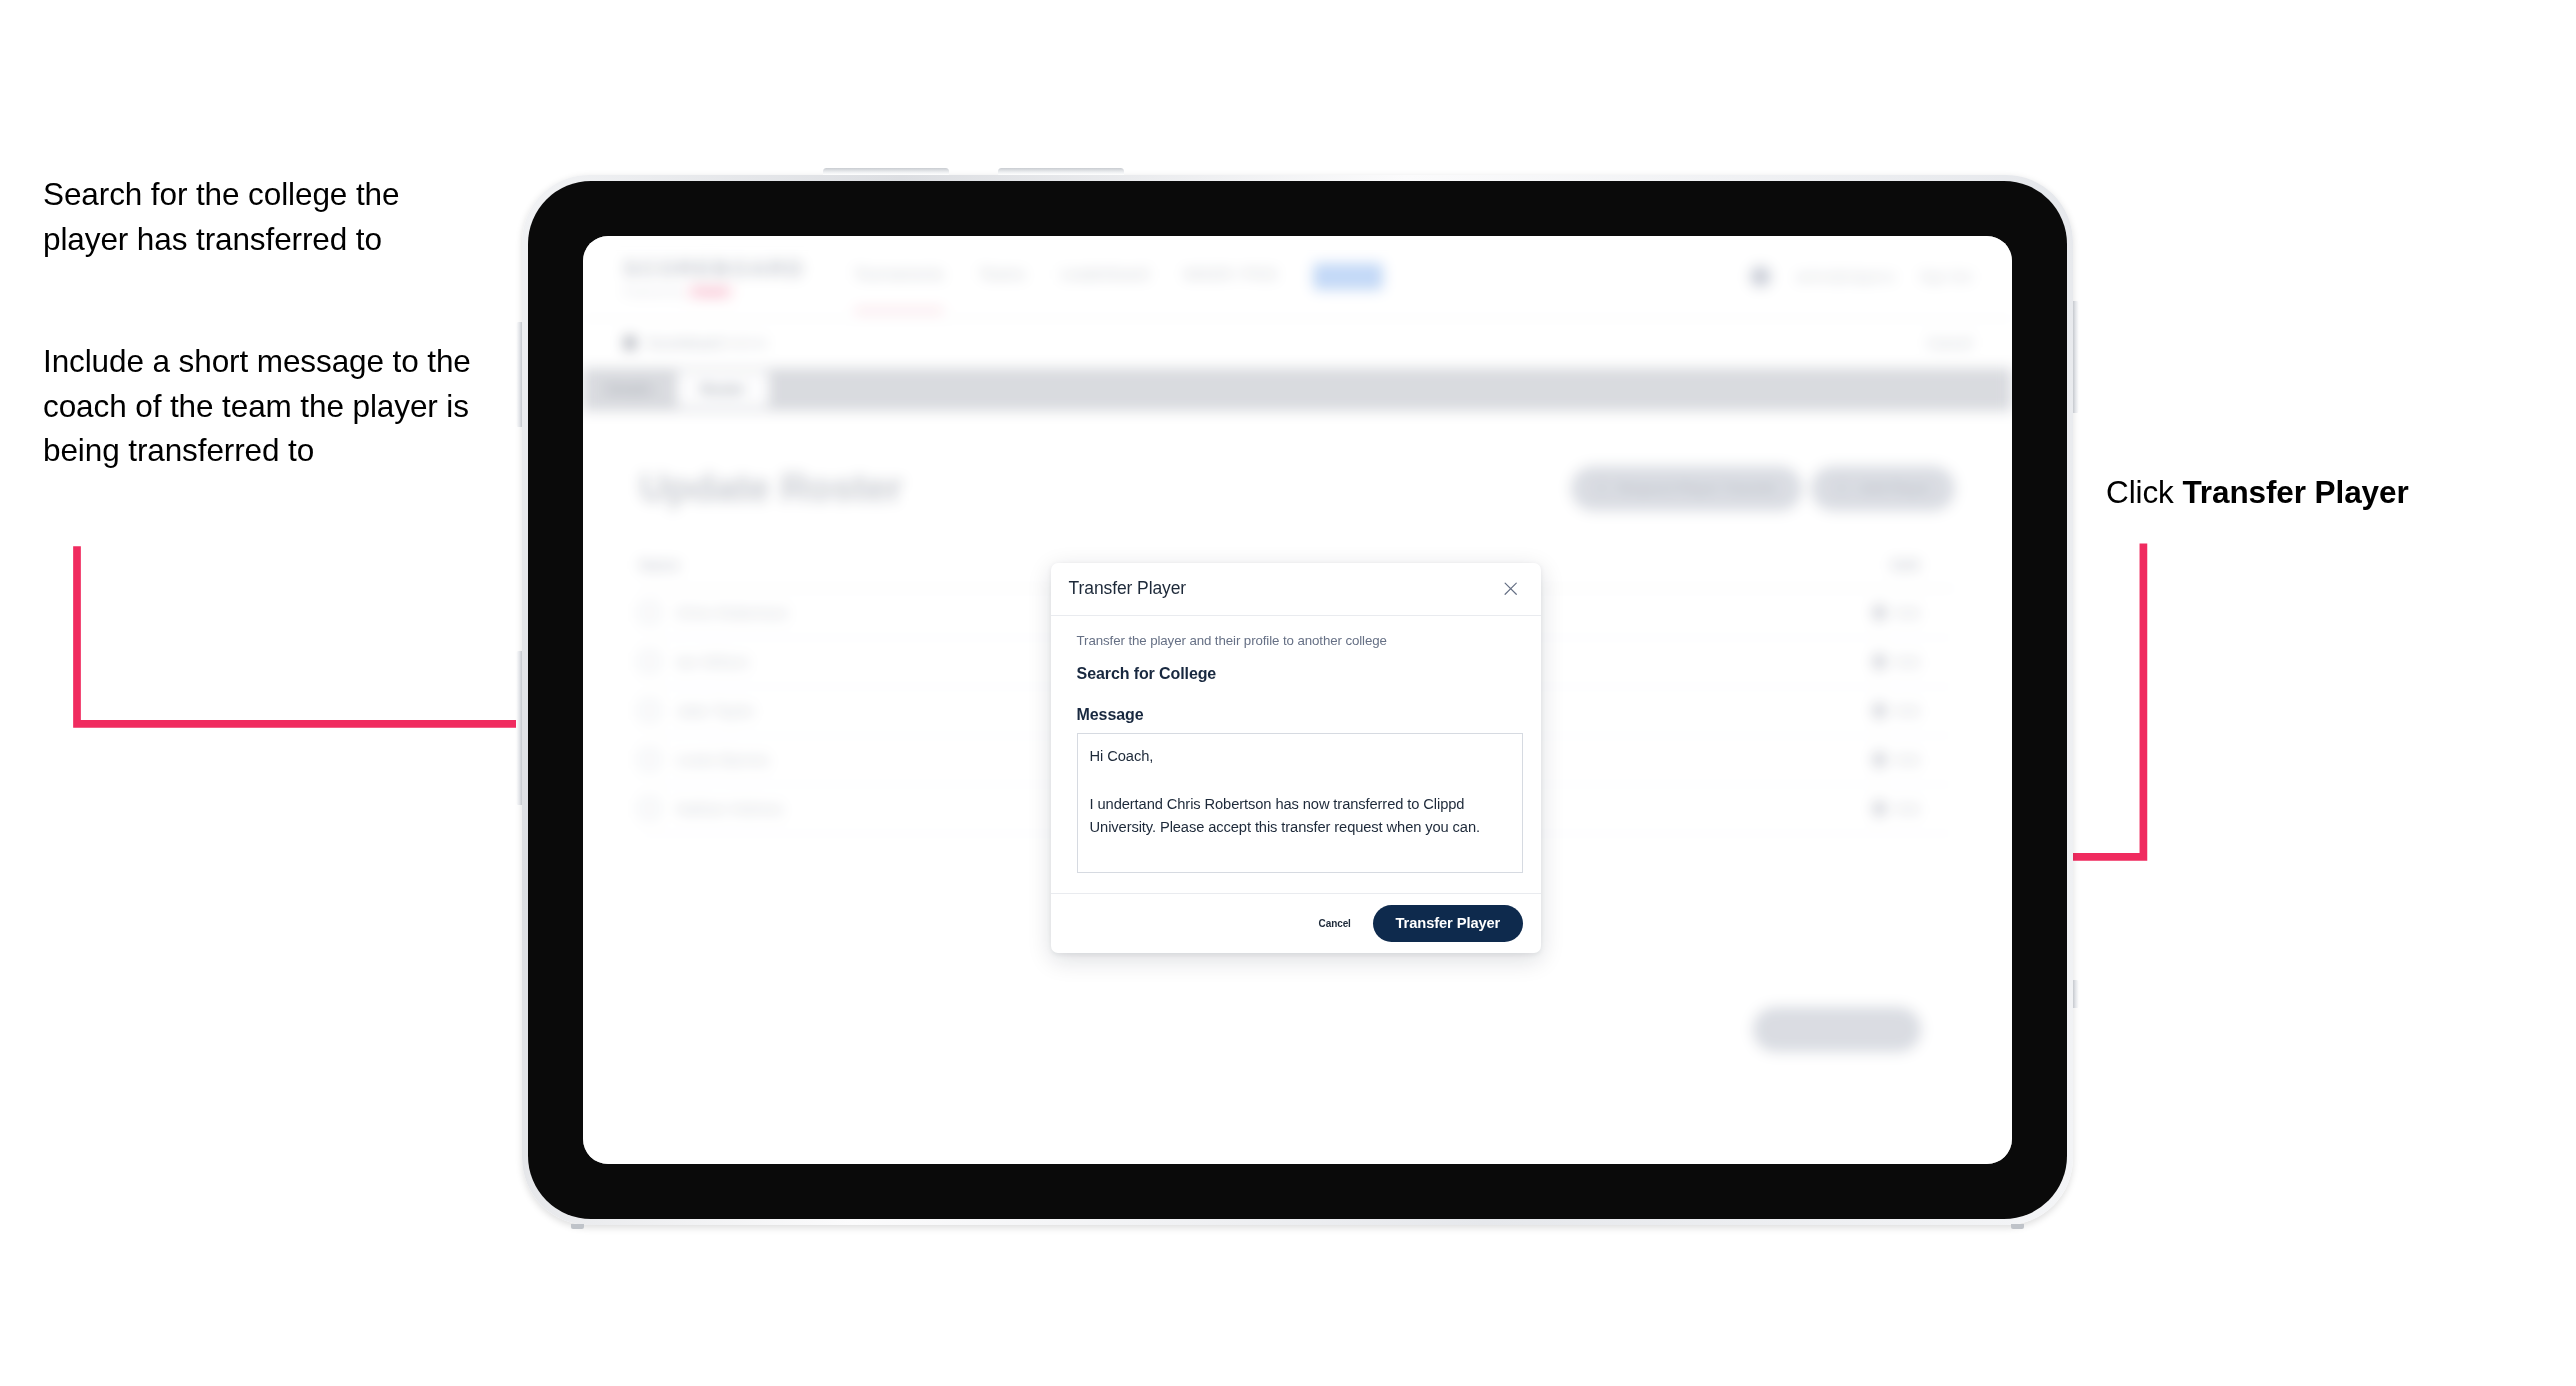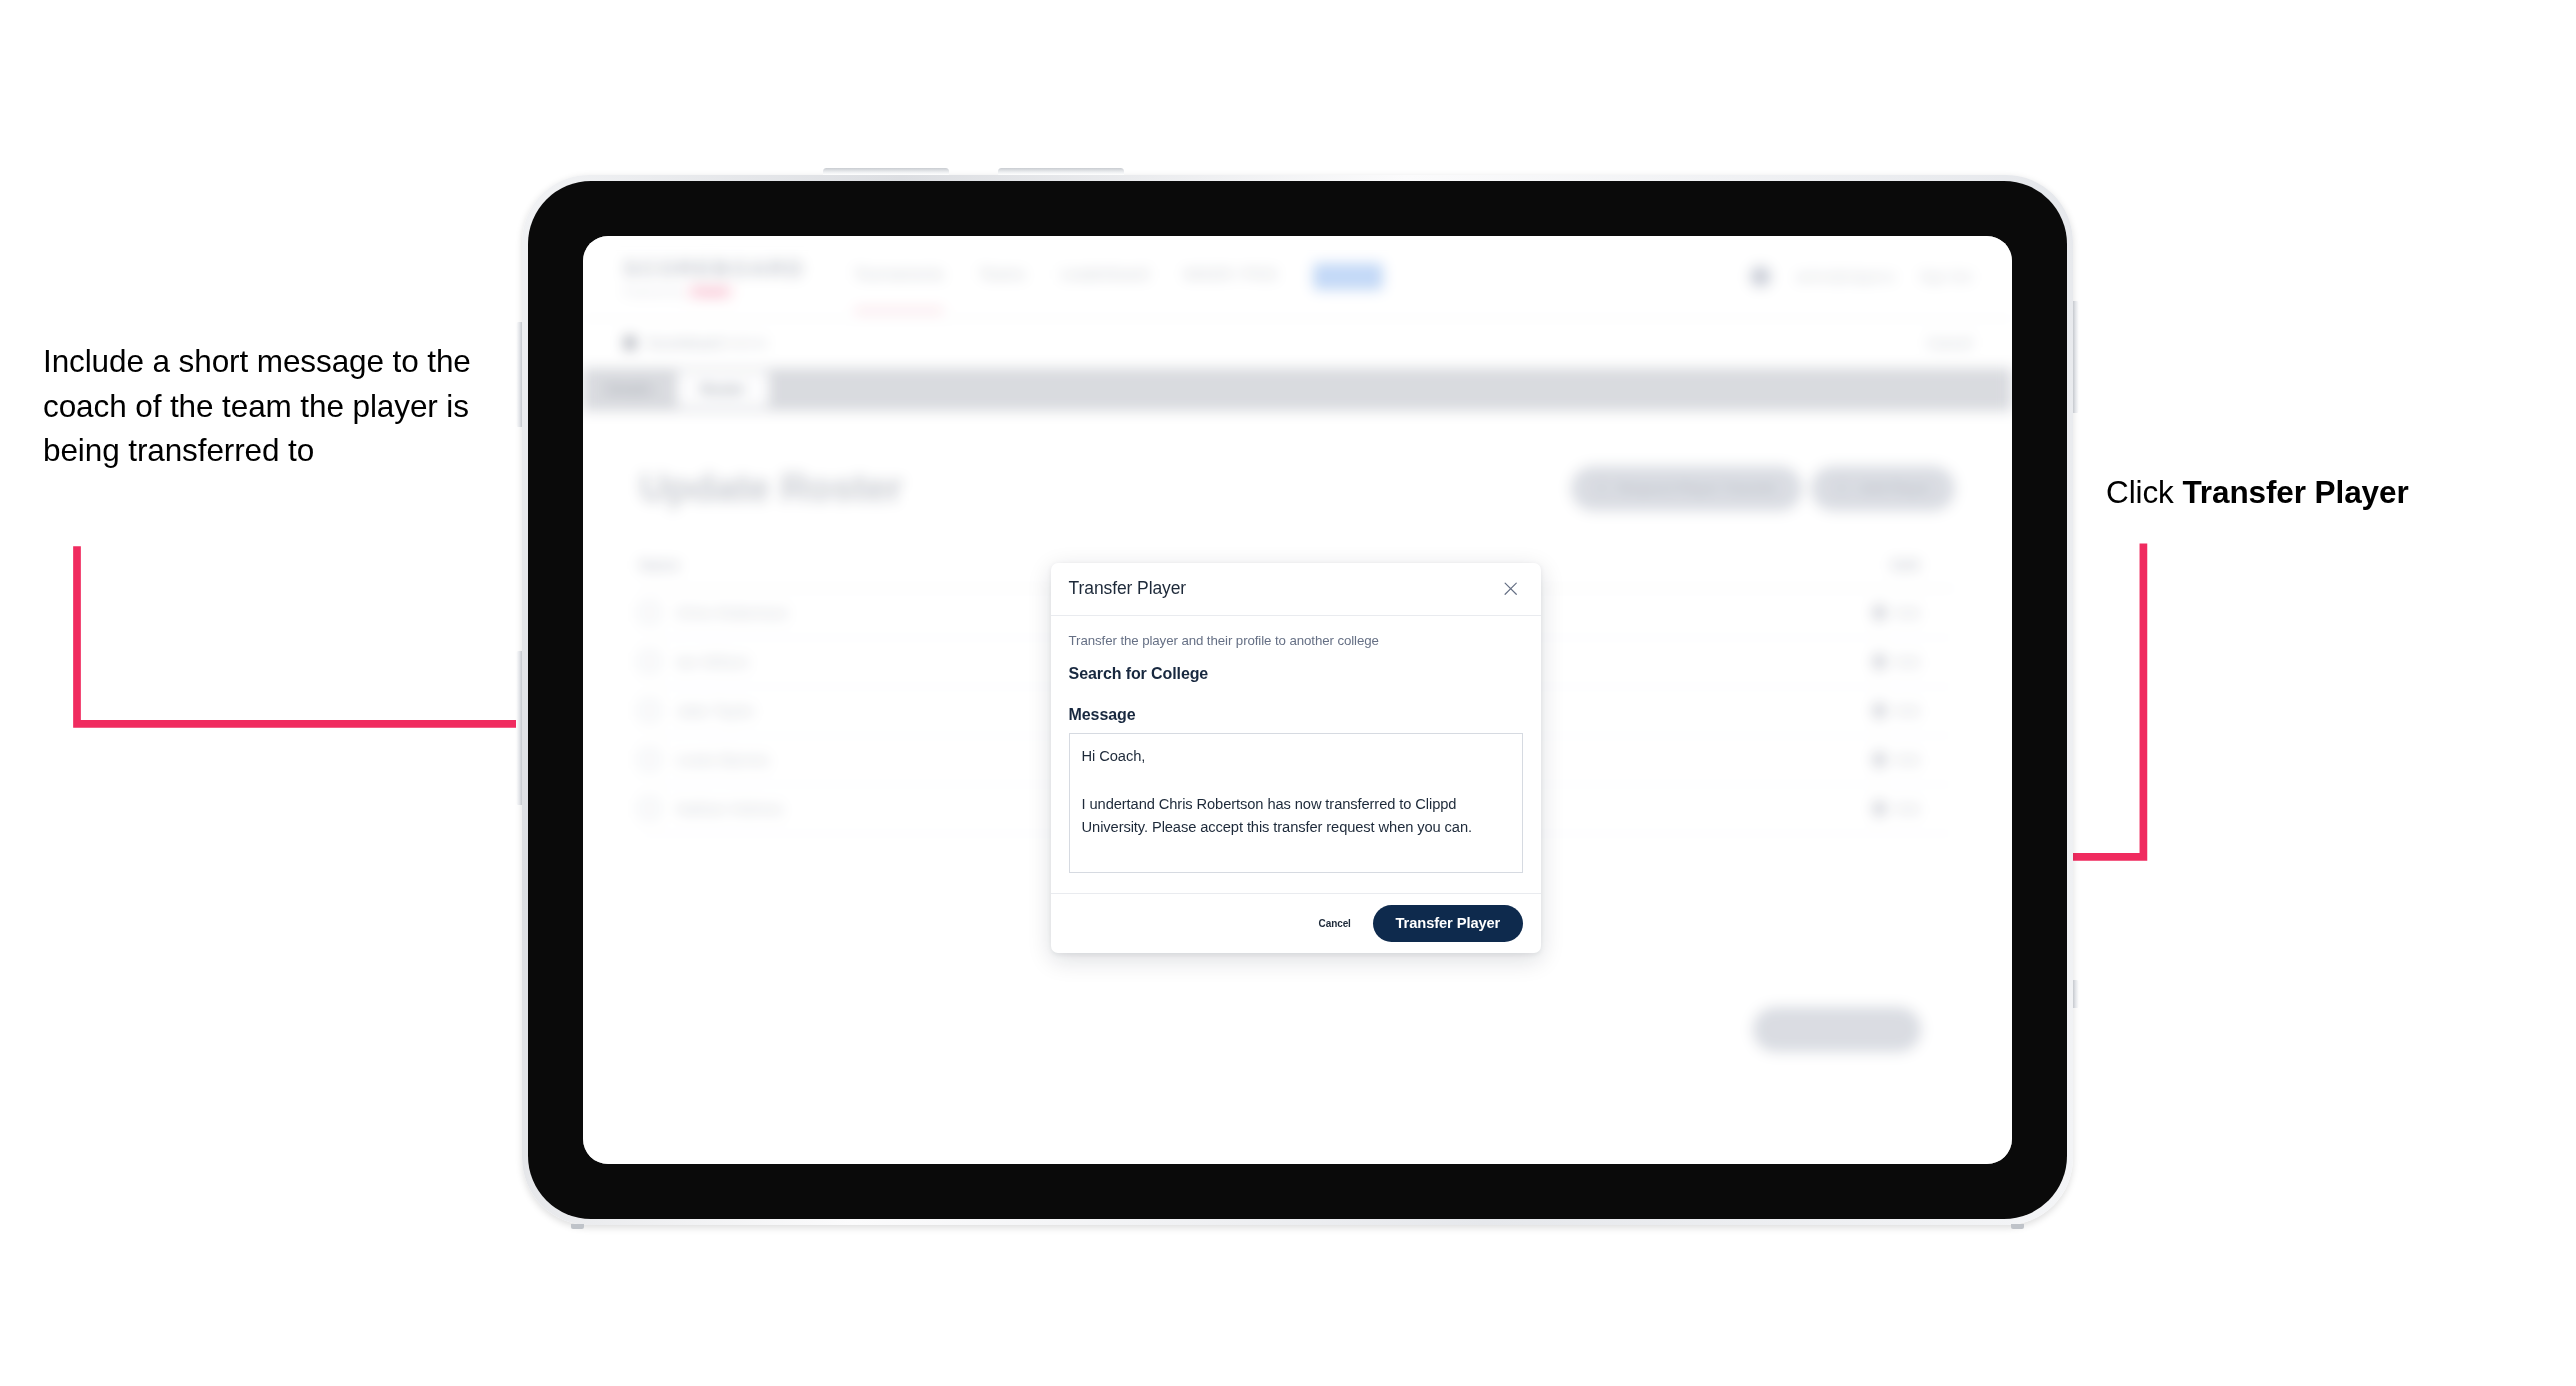--- a/index.html
+++ b/index.html
@@ -371,21 +371,21 @@
     margin-left: auto;
     width: 24px;
     height: 24px;
     display: flex;
     align-items: center;
     justify-content: center;
     cursor: pointer;
   }
   #modal-close svg { display: block; }
 
-  #modal-body { padding: 17px 18px 18px 18px; }
+  #modal-body { padding: 17px 18px 18px 26px; }
   #modal-subtitle {
     font-size: 13.3px;
     color: #667085;
     margin-bottom: 17px;
     letter-spacing: -0.1px;
   }
   .field-label {
     font-size: 16px;
     color: #18283f;
     font-weight: 600;
@@ -465,20 +465,21 @@
     <g fill="none" stroke="#F02B5F" stroke-width="11" stroke-linecap="square" stroke-linejoin="miter">
 
       <path d="M 110 786 L 110 1034 L 1455 1034"></path>
       <polyline points="1412,1002 1452,1034 1412,1066" stroke-linecap="butt" stroke-width="12"></polyline>
 
       <path d="M 3062 782 L 3062 1224 L 2227 1224"></path>
       <polyline points="2270,1192 2230,1224 2270,1256" stroke-linecap="butt" stroke-width="12"></polyline>
     </g>
   </svg>
 
+  <div class="annotation" id="anno-left-1">Search for the college the player has transferred to</div>
   <div class="annotation" id="anno-left-2">Include a short message to the coach of the team the player is being transferred to</div>
 
   <div class="annotation" id="anno-right">
     <span>Click </span><span class="bold">Transfer Player</span>
   </div>
 
   <div id="device">
     <div id="device-rim"></div>
 
     <div class="btn-top" id="btn-top-1"></div>

